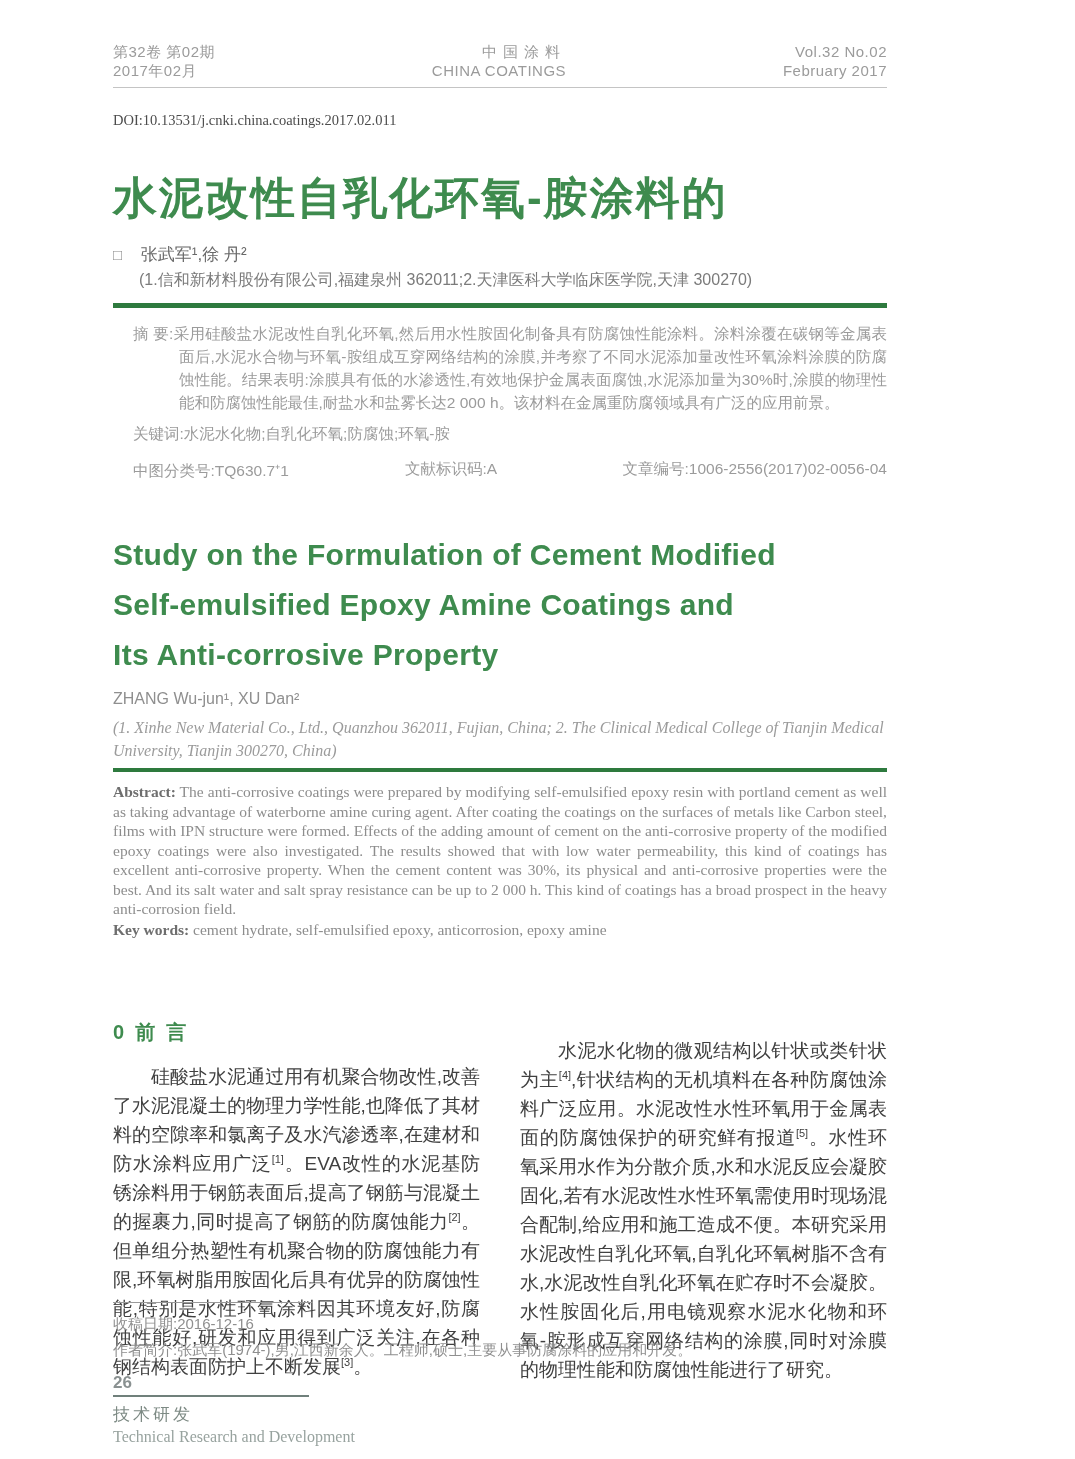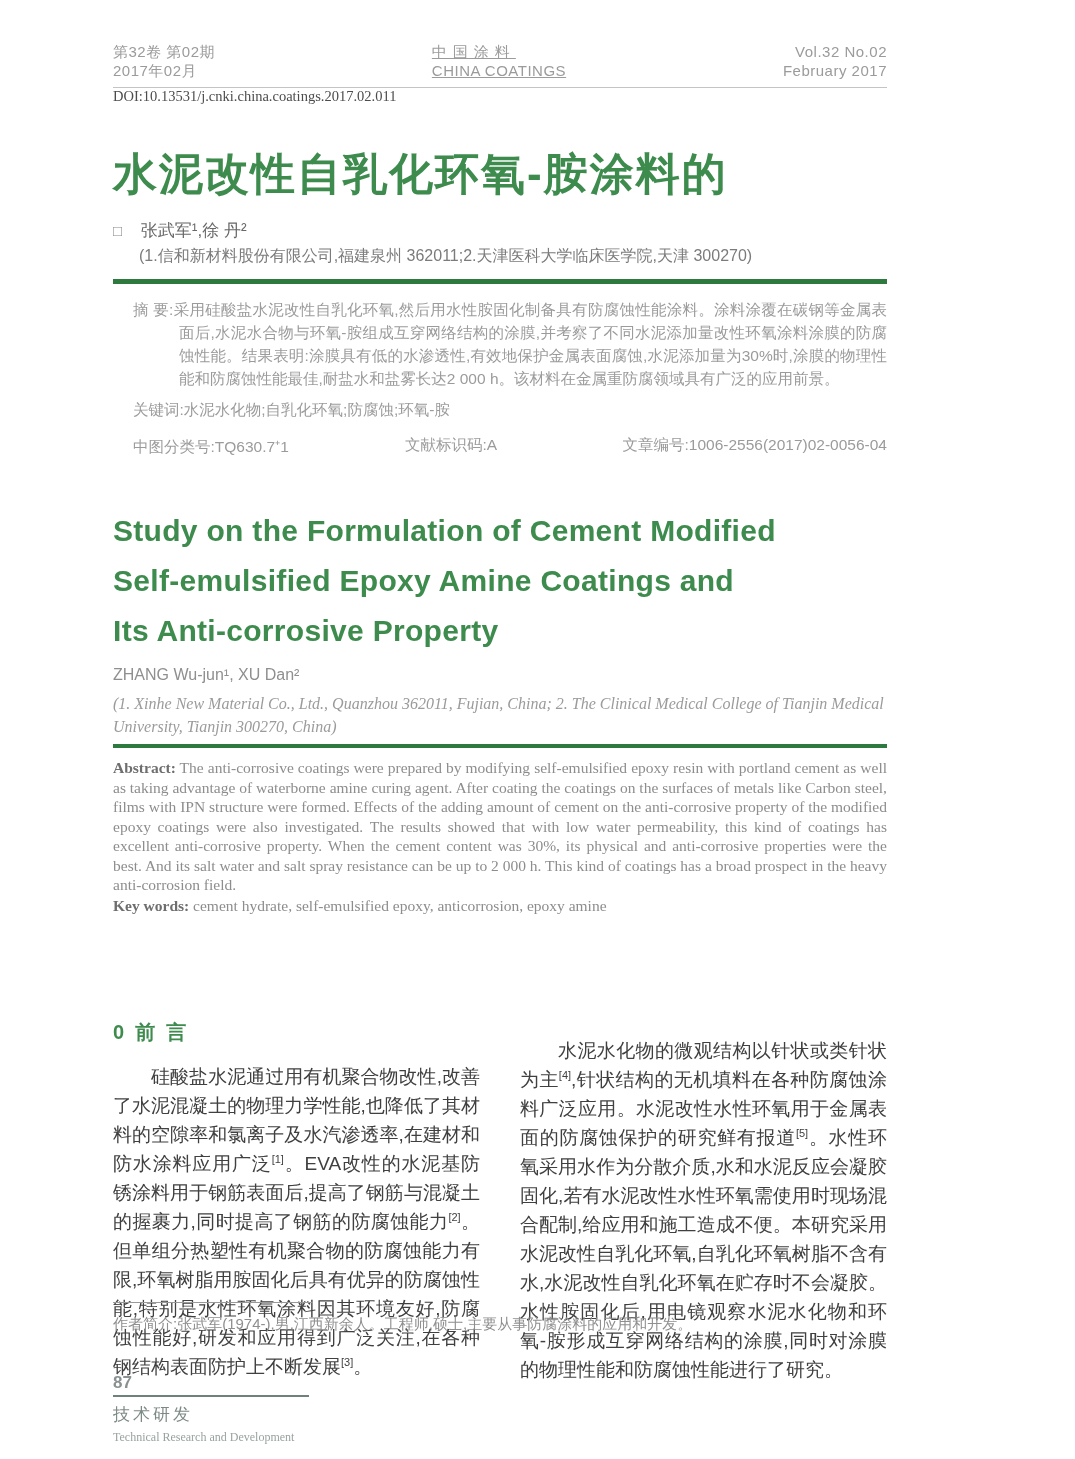--- a/index.html
+++ b/index.html
@@ -4,24 +4,24 @@
 <style>
   html,body{margin:0;padding:0;background:#ffffff;}
   .page{position:relative;width:999px;height:1459px;background:#ffffff;overflow:hidden;
         font-family:"Liberation Sans",sans-serif;color:#3d3d3d;}
   .content{padding:42px 112px 0 113px;}
 
   
   .hdr{display:flex;justify-content:space-between;align-items:flex-start;
        border-bottom:1px solid #c4c4c4;padding-bottom:7px;}
   .hdr div{font-size:15px;line-height:19px;color:#9b9b9b;letter-spacing:0.5px;}
-  .hdr .mid{text-align:left;text-decoration:underline;}
+  .hdr .mid{text-align:right;}
   .hdr .mid .cn{letter-spacing:6px;}
   .hdr .right{text-align:right;}
-  .doi{margin-top:0;font-family:"Liberation Serif",serif;font-size:14.5px;color:#4c4c4c;}
+  .doi{margin-top:24px;font-family:"Liberation Serif",serif;font-size:14.5px;color:#4c4c4c;}
 
   
   .title-cn{margin-top:40px;color:#3e8b4e;font-weight:800;font-size:44px;
             line-height:58px;letter-spacing:2px;}
   .authors-row{margin-top:16px;font-size:17px;color:#686868;}
   .authors-row .sq{display:inline-block;margin-right:14px;color:#8a8a8a;font-size:15px;}
   .affil-cn{margin-top:4px;padding-left:26px;font-size:16px;color:#7b7b7b;}
 
   .rule-green{margin-top:12px;height:5px;background:#2e7a3e;}
   .rule-green2{margin-top:6px;height:4px;background:#2e7a3e;}
@@ -63,21 +63,21 @@
   .footnote{position:absolute;left:113px;right:112px;top:1302px;}
   .fn-rule{width:200px;border-top:1.5px solid #9a9a9a;margin-bottom:8px;}
   .fn-line{font-size:15px;line-height:26px;color:#8f8f8f;}
 
   
   .footer{position:absolute;left:113px;top:1374px;}
   .pagenum{font-size:17px;font-weight:bold;color:#8a9191;line-height:18px;}
   .ft-rule{width:196px;border-top:2px solid #70807b;margin:3px 0 7px 0;}
   .col-cn{font-size:17px;color:#7d8a84;letter-spacing:3px;line-height:22px;
           font-family:"Liberation Serif",serif;}
-  .col-en{font-size:12px;color:#98a39f;font-family:"Liberation Serif",serif;line-height:22px;}
+  .col-en{font-size:16px;color:#98a39f;font-family:"Liberation Serif",serif;line-height:22px;}
 </style>
 </head>
 <body>
 
 <div class="page">
   <div class="content">
 
     <div class="hdr">
       <div class="left">
         <span>第32卷 第02期</span><br>
@@ -139,22 +139,23 @@
       <h2 class="sec-head">0  前  言</h2>
       <p class="body-cn"><span>硅酸盐水泥通过用有机聚合物改性,改善了水泥混凝土的物理力学性能,也降低了其材料的空隙率和氯离子及水汽渗透率,在建材和防水涂料应用广泛</span><sup>[1]</sup><span>。EVA改性的水泥基防锈涂料用于钢筋表面后,提高了钢筋与混凝土的握裹力,同时提高了钢筋的防腐蚀能力</span><sup>[2]</sup><span>。但单组分热塑性有机聚合物的防腐蚀能力有限,环氧树脂用胺固化后具有优异的防腐蚀性能,特别是水性环氧涂料因其环境友好,防腐蚀性能好,研发和应用得到广泛关注,在各种钢结构表面防护上不断发展</span><sup>[3]</sup><span>。</span></p>
     </div>
     <div class="col right">
       <p class="body-cn"><span>水泥水化物的微观结构以针状或类针状为主</span><sup>[4]</sup><span>,针状结构的无机填料在各种防腐蚀涂料广泛应用。水泥改性水性环氧用于金属表面的防腐蚀保护的研究鲜有报道</span><sup>[5]</sup><span>。水性环氧采用水作为分散介质,水和水泥反应会凝胶固化,若有水泥改性水性环氧需使用时现场混合配制,给应用和施工造成不便。本研究采用水泥改性自乳化环氧,自乳化环氧树脂不含有水,水泥改性自乳化环氧在贮存时不会凝胶。水性胺固化后,用电镜观察水泥水化物和环氧-胺形成互穿网络结构的涂膜,同时对涂膜的物理性能和防腐蚀性能进行了研究。</span></p>
     </div>
   </div>
 
   <div class="footnote">
     <div class="fn-rule"></div>
+    <div class="fn-line">收稿日期:2016-12-16</div>
     <div class="fn-line">作者简介:张武军(1974-),男,江西新余人。工程师,硕士,主要从事防腐涂料的应用和开发。</div>
   </div>
 
   <div class="footer">
-    <div class="pagenum">87</div>
+    <div class="pagenum">26</div>
     <div class="ft-rule"></div>
     <div class="col-cn">技术研发</div>
     <div class="col-en">Technical Research and Development</div>
   </div>
 </div>
 
 </body></html>

